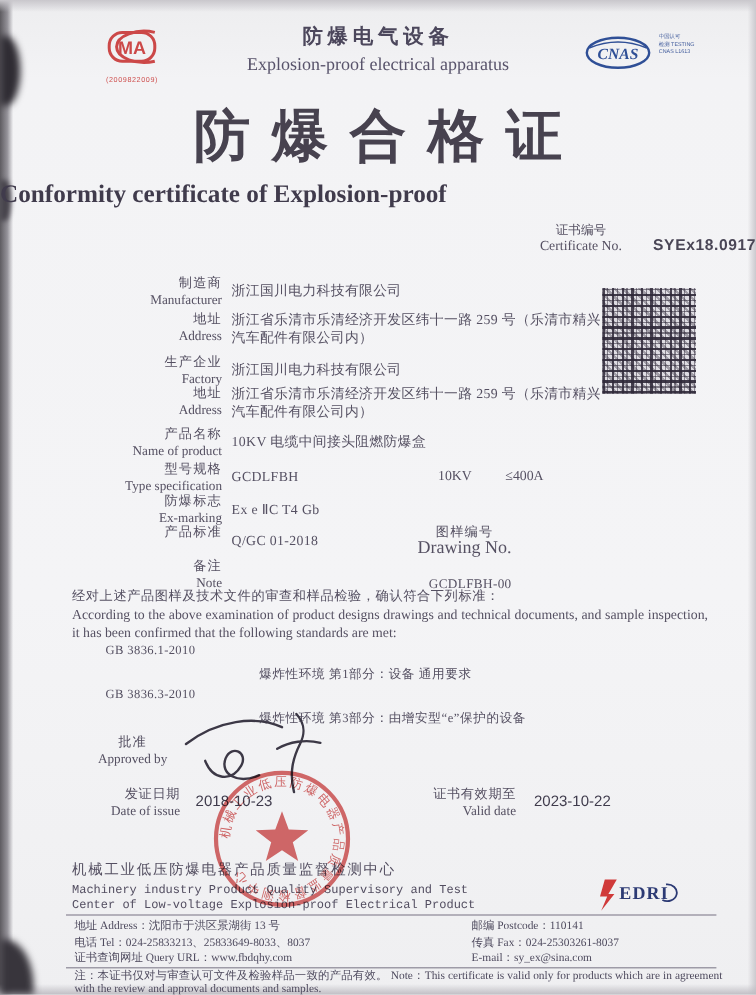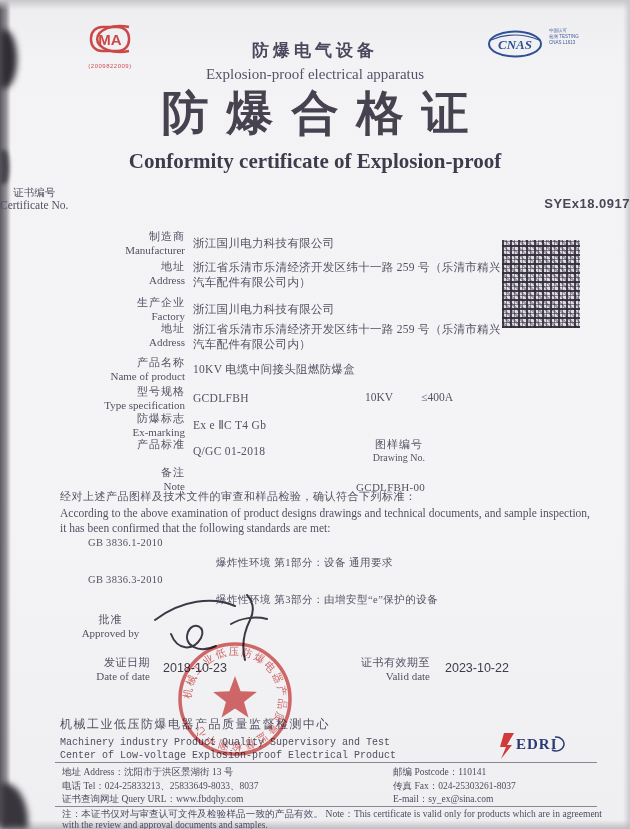--- a/index.html
+++ b/index.html
@@ -18,50 +18,50 @@
   .edge-bottom{position:absolute;left:0;bottom:0;width:100%;height:9px;
     background:linear-gradient(0deg,#bfbdc3,rgba(233,233,236,0));}
   .blob-a{position:absolute;left:0;top:30px;width:17px;height:58px;background:#2f2c33;
     border-radius:0 70% 70% 0/0 50% 50% 0;filter:blur(3px);}
   .blob-b{position:absolute;left:0;top:150px;width:9px;height:34px;background:#46434b;
     border-radius:0 60% 60% 0;filter:blur(2px);}
   .blob-c{position:absolute;left:0;bottom:0;width:28px;height:46px;background:#38353c;
     border-radius:0 85% 0 0;filter:blur(3px);}
 
   
-  .hdr-title{position:absolute;left:0;right:0;top:19px;text-align:center;margin-top:20px;}
+  .hdr-title{position:absolute;left:0;right:0;top:19px;text-align:center;}
   .hdr-zh{font-size:17px;font-weight:700;letter-spacing:4px;color:#4c475c;}
   .hdr-en{font-size:15px;margin-top:4px;color:#57526a;}
   .cma{position:absolute;left:82px;top:22px;text-align:center;}
   .cma-num{font-size:6px;color:#cf5150;letter-spacing:.5px;margin-top:1px;font-family:"Liberation Sans",sans-serif;}
   .cnas{position:absolute;left:487px;top:28px;display:flex;align-items:flex-start;gap:4px;}
   .cnas-side{font-size:4.5px;line-height:6px;color:#3f5a9b;font-family:"Liberation Sans",sans-serif;}
 
   .main-title{position:absolute;left:0;right:0;top:82px;text-align:center;font-size:47px;font-weight:600;
     letter-spacing:18px;text-indent:18px;color:#47424f;}
-  .sub-title{position:absolute;left:0;right:0;top:149px;text-align:center;font-size:21px;font-weight:700;color:#403b4c;}
-
-  .certno{position:absolute;left:0;right:0;top:186px;display:flex;justify-content:space-between;align-items:flex-end;gap:18px;}
+  .sub-title{position:absolute;left:0;right:0;top:149px;text-align:left;font-size:21px;font-weight:700;color:#403b4c;}
+
+  .certno{position:absolute;left:0;right:0;top:186px;display:flex;justify-content:flex-end;align-items:flex-end;gap:18px;}
   .certno .stack{text-align:center;line-height:13px;}
   .certno .zh{font-size:10.5px;}
   .certno .en{font-size:11.5px;}
   .certno .val{font-size:13px;font-weight:700;font-family:"Liberation Sans",sans-serif;letter-spacing:.5px;color:#4a4656;padding-bottom:1px;}
 
   
   .row{position:absolute;left:0;width:585px;display:flex;}
   .lbl{width:185px;text-align:right;flex:none;line-height:13.5px;}
   .lbl .zh{font-size:11px;letter-spacing:1px;}
   .lbl .en{font-size:11px;}
   .val{padding-left:8px;font-size:11.5px;line-height:15px;padding-top:6px;letter-spacing:.3px;}
   .val.wrap{width:312px;padding-top:0;}
   .spec-extra{position:absolute;left:365px;top:6px;font-size:11.5px;display:flex;gap:28px;}
   .std-extra{position:absolute;left:348px;top:0;display:flex;align-items:flex-end;gap:10px;flex-direction:column;}
   .std-extra .stack{text-align:center;line-height:13px;}
   .std-extra .zh{font-size:11px;letter-spacing:1px;}
-  .std-extra .en{font-size:10px;}
+  .std-extra .en{font-size:15px;}
   .std-extra .dval{font-size:11px;padding-bottom:0;}
 
   .qr{position:absolute;left:502px;top:240px;width:78px;height:88px;background-color:#dedce2;
     background-image:
       repeating-linear-gradient(0deg, rgba(46,40,56,.9) 0 2px, transparent 2px 5px, rgba(46,40,56,.55) 5px 6px, transparent 6px 9px),
       repeating-linear-gradient(90deg, rgba(46,40,56,.85) 0 2px, transparent 2px 4px, rgba(46,40,56,.5) 4px 5px, transparent 5px 8px),
       repeating-linear-gradient(45deg, transparent 0 3px, rgba(46,40,56,.35) 3px 5px);
     filter:blur(.4px);}
 
   .statement{position:absolute;left:60px;top:489px;width:530px;}
@@ -259,21 +259,21 @@
     <g fill="none" stroke="#3c3846" stroke-width="2" stroke-linecap="round">
       <path d="M8 28 C 34 8, 66 4, 88 14"></path>
       <path d="M24 42 c 6 16 22 18 30 4 c 6 -11 -8 -18 -13 -6 c -5 13 10 22 28 14"></path>
       <path d="M100 3 c 8 9 7 17 3 25 c -6 12 -9 24 -5 40"></path>
       <path d="M84 32 c 10 -6 24 -8 36 -5"></path>
     </g>
   </svg>
 
   <div class="issue-lbl">
     <div class="zh">发证日期</div>
-    <div class="en">Date of date</div>
+    <div class="en">Date of issue</div>
   </div>
   <div class="issue-val">2018-10-23</div>
 
   <div class="valid-lbl">
     <div class="zh">证书有效期至</div>
     <div class="en">Valid date</div>
   </div>
   <div class="valid-val">2023-10-22</div>
 
   <svg class="stamp" width="118" height="118" viewBox="0 0 118 118">

